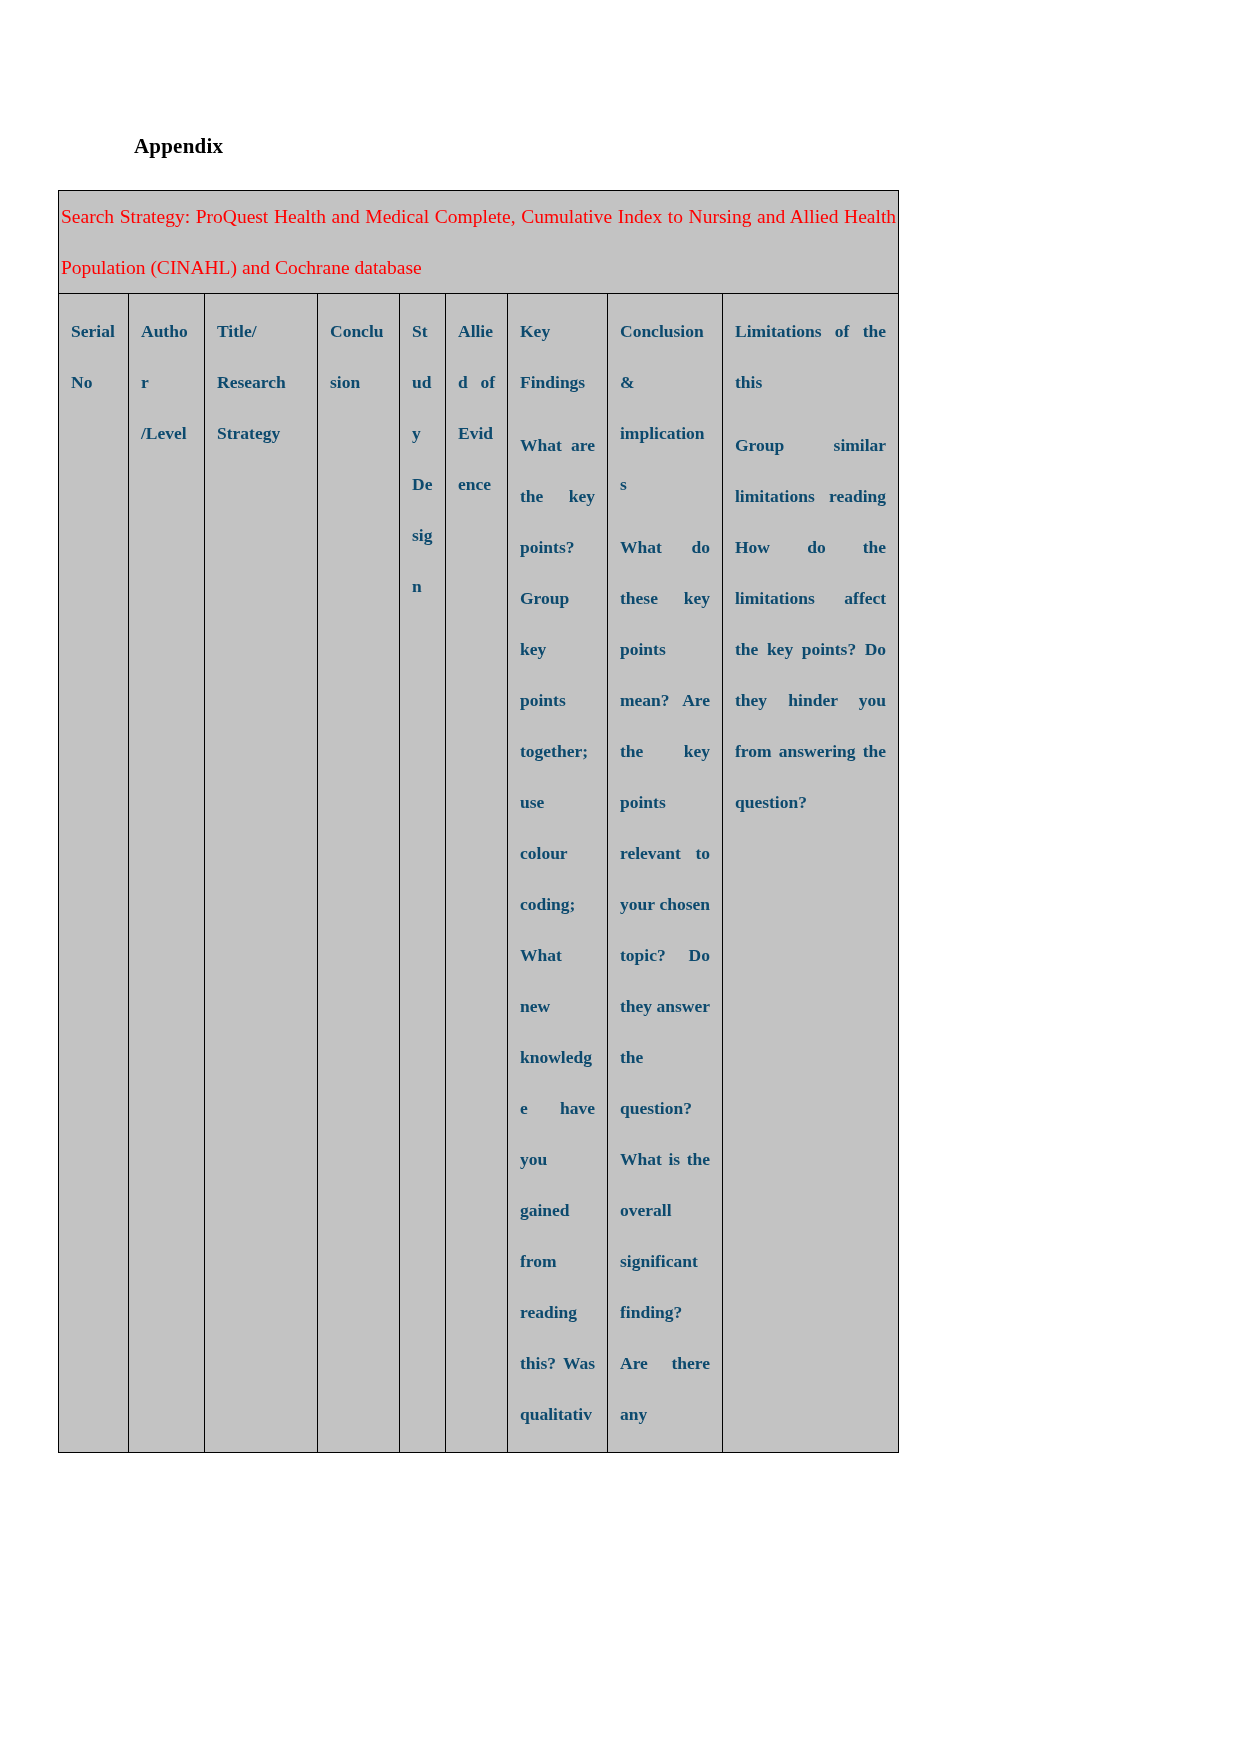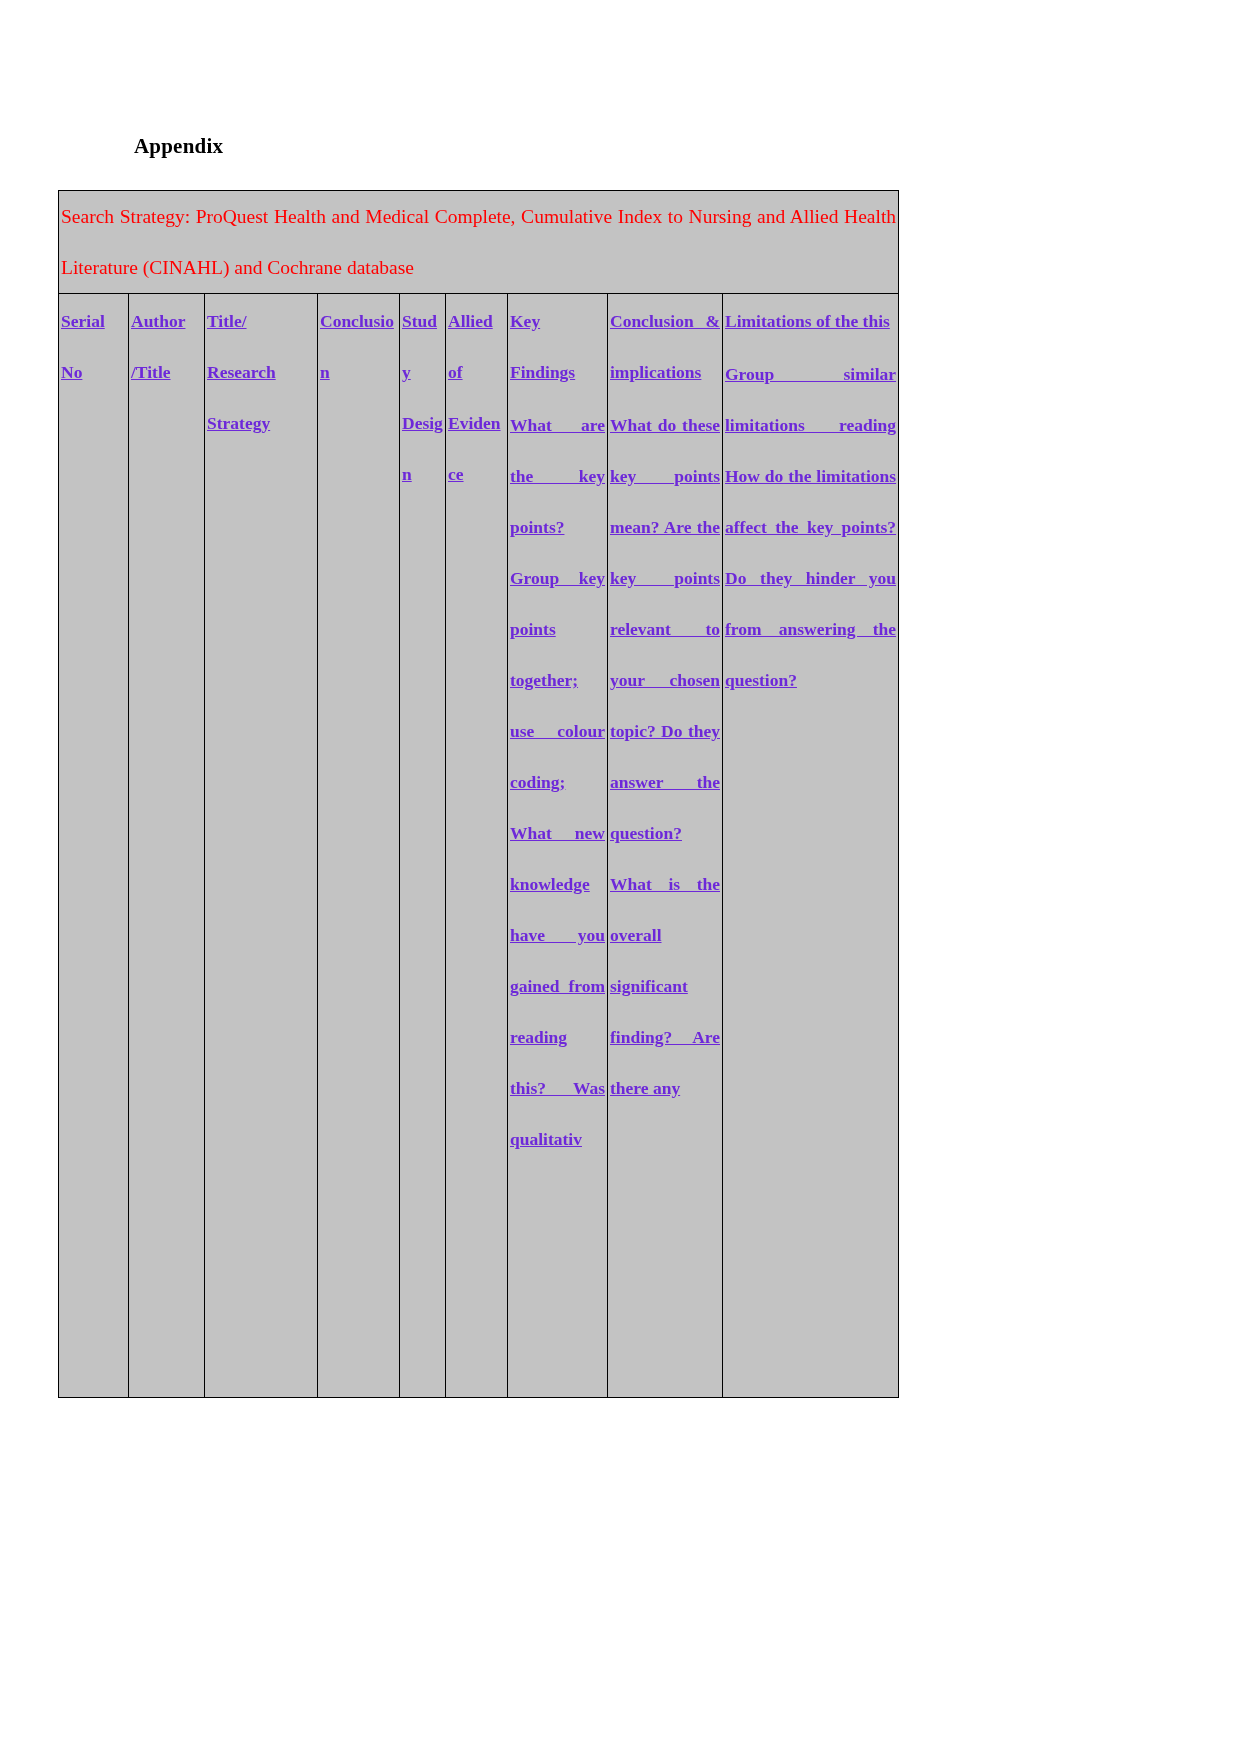--- a/index.html
+++ b/index.html
@@ -67,33 +67,32 @@
     padding: 0 2px;
     margin: 0;
   }
 
   
   .col-cell {
     padding: 2px 1px 0 2px;
     vertical-align: top;
   }
   .cell-text {
-    color: #6d28d9;
+    color: #0c4a6e;
     font-weight: bold;
     font-size: 17.5px;
     line-height: 51px;
     text-align: justify;
     text-align-last: left;
-    margin: 2px;
+    margin: 12px;
     padding: 0;
     word-wrap: break-word;
     overflow-wrap: break-word;
     word-break: break-word;
     hyphens: none;
-    text-decoration: underline;
   }
   .cell-text.block + .cell-text.block { margin-top: 0; }
 
   
   .w-serial   { width: 70px; }
   .w-author   { width: 76px; }
   .w-title    { width: 113px; }
   .w-pop      { width: 82px; }
   .w-design   { width: 46px; }
   .w-level    { width: 62px; }
@@ -119,33 +118,33 @@
       <col class="w-design">
       <col class="w-level">
       <col class="w-key">
       <col class="w-concl">
       <col class="w-limit">
     </colgroup>
 
     <tbody>
         <tr>
       <td class="search-cell" colspan="9">
-        <p class="search-text">Search Strategy: ProQuest Health and Medical Complete, Cumulative Index to Nursing and Allied Health Literature (CINAHL) and Cochrane database</p>
+        <p class="search-text">Search Strategy: ProQuest Health and Medical Complete, Cumulative Index to Nursing and Allied Health Population (CINAHL) and Cochrane database</p>
       </td>
     </tr>
 
     <tr class="grid-body-row">
 
       <td class="col-cell">
         <p class="cell-text block">Serial No</p>
         <p class="cell-text block"></p>
       </td>
 
       <td class="col-cell">
-        <p class="cell-text block">Author /Title</p>
+        <p class="cell-text block">Author /Level</p>
         <p class="cell-text block"></p>
       </td>
 
       <td class="col-cell">
         <p class="cell-text block">Title/ Research Strategy</p>
         <p class="cell-text block"></p>
       </td>
 
       <td class="col-cell">
         <p class="cell-text block">Conclusion</p>

